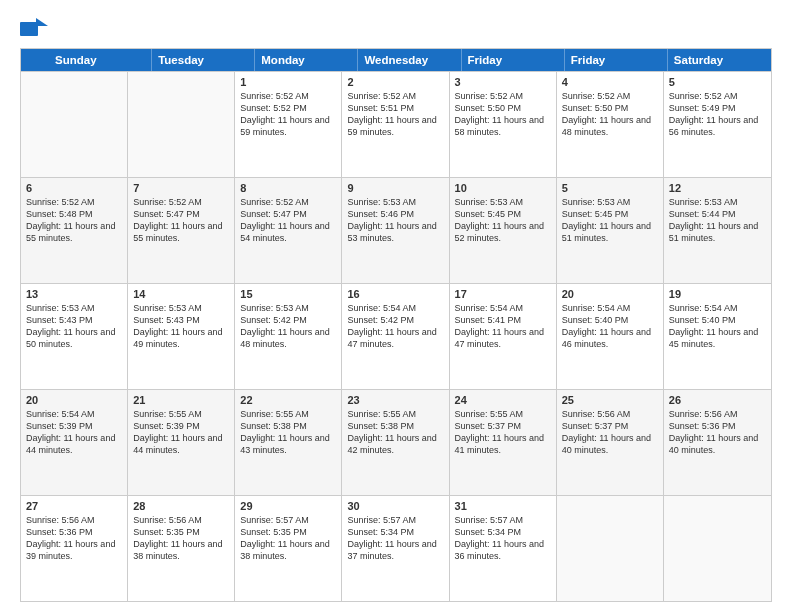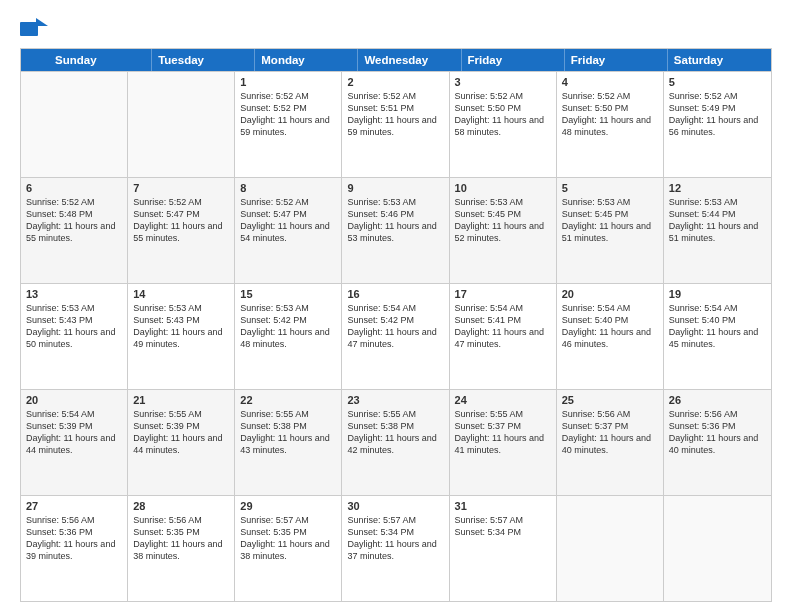--- a/index.html
+++ b/index.html
@@ -332,19 +332,20 @@
           <div class="cal-cell">
             <span class="day-num">30</span>
             <div class="cell-text">Sunrise: 5:57 AM</div>
             <div class="cell-text">Sunset: 5:34 PM</div>
             <div class="cell-text">Daylight: 11 hours and 37 minutes.</div>
           </div>
           <div class="cal-cell">
             <span class="day-num">31</span>
             <div class="cell-text">Sunrise: 5:57 AM</div>
             <div class="cell-text">Sunset: 5:34 PM</div>
+            <div class="cell-text">Daylight: 11 hours and 36 minutes.</div>
           </div>
           <div class="cal-cell empty"></div>
           <div class="cal-cell empty"></div>
         </div>
       </div>
   </div>
 </div>
 
 </body></html>

